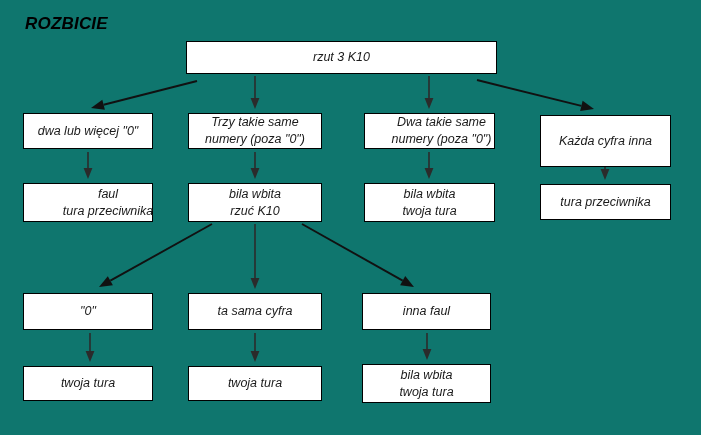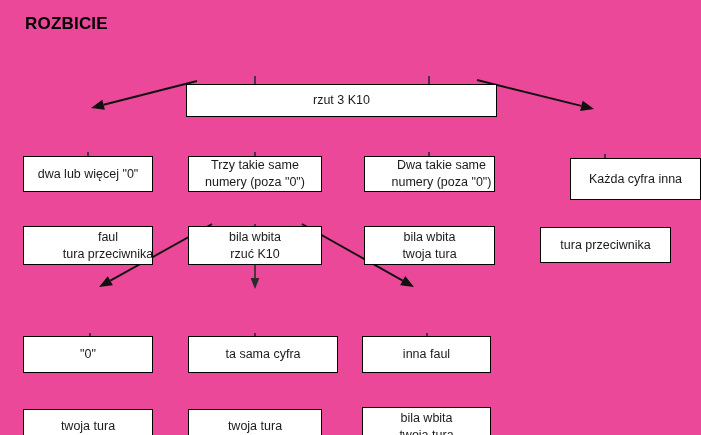--- a/index.html
+++ b/index.html
@@ -7,22 +7,23 @@
     padding: 0;
     background: #ffffff;
   }
   body {
     font-family: "Liberation Sans", sans-serif;
   }
   #canvas {
     position: relative;
     width: 701px;
     height: 435px;
-    background: #ec4899;
+    background: #0f766e;
     overflow: hidden;
+    font-style: italic;
   }
   #title {
     position: absolute;
     left: 25px;
     top: 14px;
     font-size: 17px;
     font-weight: bold;
     color: #000000;
     letter-spacing: 0.2px;
     white-space: nowrap;
@@ -34,21 +35,20 @@
     background: #ffffff;
     color: #1a1a1a;
     font-size: 12.5px;
     line-height: 17px;
     text-align: center;
     display: flex;
     flex-direction: column;
     align-items: center;
     justify-content: center;
     z-index: 2;
-    margin-top: 43px;
   }
   .node .line {
     display: block;
     white-space: nowrap;
   }
   #edges {
     position: absolute;
     left: 0;
     top: 0;
     width: 701px;
@@ -146,42 +146,42 @@
         <span class="line">dwa lub więcej "0"</span>
       </div>
       <div class="node" style="left: 188px; top: 113px; width: 134px; height: 36px;">
         <span class="line">Trzy takie same</span>
         <span class="line">numery (poza "0")</span>
       </div>
       <div class="node" style="left: 364px; top: 113px; width: 131px; height: 36px; padding-left: 24px;">
         <span class="line">Dwa takie same</span>
         <span class="line">numery (poza "0")</span>
       </div>
-      <div class="node" style="left: 570px; top: 115px; width: 131px; height: 42px;">
+      <div class="node" style="left: 540px; top: 115px; width: 131px; height: 52px;">
         <span class="line">Każda cyfra inna</span>
       </div>
       <div class="node" style="left: 23px; top: 183px; width: 130px; height: 39px; padding-left: 40px;">
         <span class="line">faul</span>
         <span class="line">tura przeciwnika</span>
       </div>
       <div class="node" style="left: 188px; top: 183px; width: 134px; height: 39px;">
         <span class="line">bila wbita</span>
         <span class="line">rzuć K10</span>
       </div>
       <div class="node" style="left: 364px; top: 183px; width: 131px; height: 39px;">
         <span class="line">bila wbita</span>
         <span class="line">twoja tura</span>
       </div>
       <div class="node" style="left: 540px; top: 184px; width: 131px; height: 36px;">
         <span class="line">tura przeciwnika</span>
       </div>
       <div class="node" style="left: 23px; top: 293px; width: 130px; height: 37px;">
         <span class="line">"0"</span>
       </div>
-      <div class="node" style="left: 188px; top: 293px; width: 150px; height: 37px;">
+      <div class="node" style="left: 188px; top: 293px; width: 134px; height: 37px;">
         <span class="line">ta sama cyfra</span>
       </div>
       <div class="node" style="left: 362px; top: 293px; width: 129px; height: 37px;">
         <span class="line">inna faul</span>
       </div>
       <div class="node" style="left: 23px; top: 366px; width: 130px; height: 35px;">
         <span class="line">twoja tura</span>
       </div>
       <div class="node" style="left: 188px; top: 366px; width: 134px; height: 35px;">
         <span class="line">twoja tura</span>

